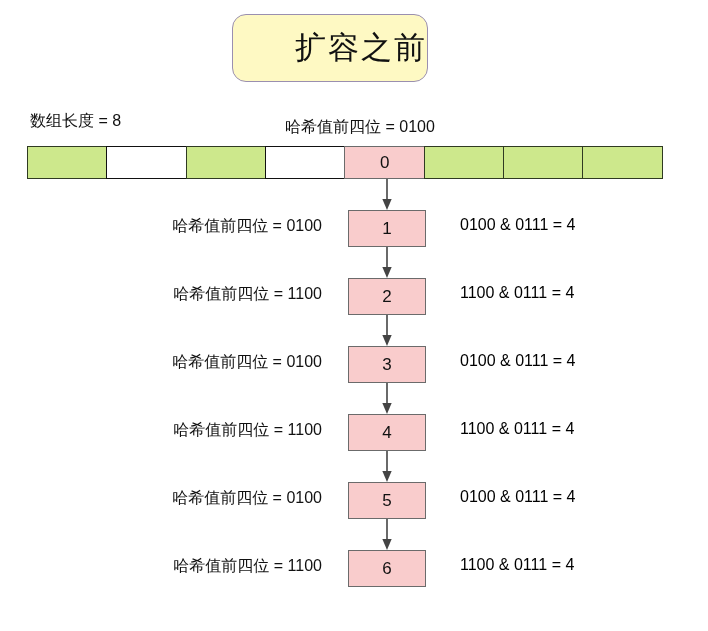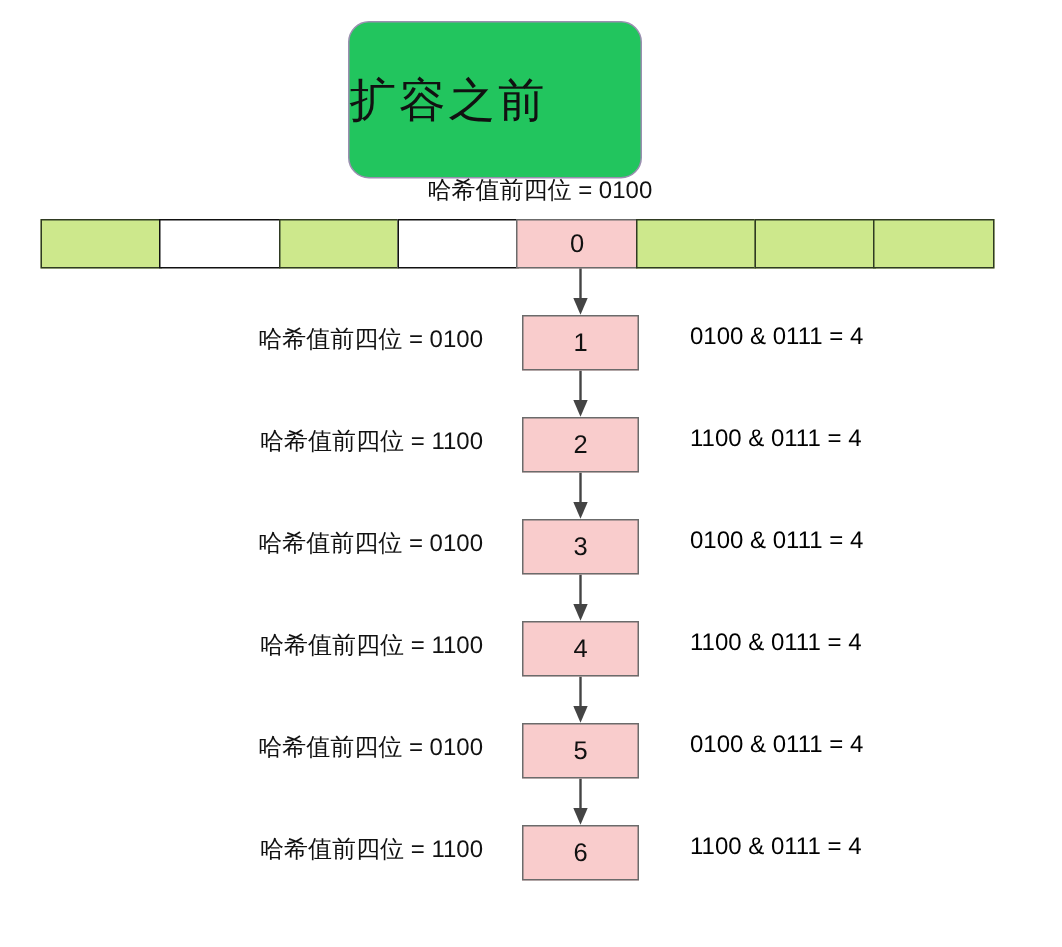--- a/index.html
+++ b/index.html
@@ -24,28 +24,28 @@
     width: 708px;
     height: 631px;
   }
 
   
   .title-box {
     position: absolute;
     left: 232px;
     top: 14px;
     width: 196px;
-    height: 105px;
-    background: #22c55e;
+    height: 68px;
+    background: #fef9c3;
     border: 1.6px solid #9a8fb0;
     border-radius: 14px;
     box-sizing: border-box;
     display: flex;
     align-items: center;
-    justify-content: flex-start;
+    justify-content: flex-end;
   }
   .title-text {
     font-size: 31px;
     letter-spacing: 2px;
     color: #111111;
     white-space: nowrap;
   }
 
   
   .caption {
@@ -144,20 +144,21 @@
 </style>
 </head>
 <body>
 
 <div class="canvas">
 
   <div class="title-box">
     <span class="title-text">扩容之前</span>
   </div>
 
+  <div class="caption caption-array-len">数组长度 = 8</div>
   <div class="caption caption-head-hash">哈希值前四位 = 0100</div>
 
   <div class="array-strip">
     <div class="array-cell green"></div>
     <div class="array-cell white"></div>
     <div class="array-cell green"></div>
     <div class="array-cell white"></div>
     <div class="array-cell pink">0</div>
     <div class="array-cell green"></div>
     <div class="array-cell green"></div>

